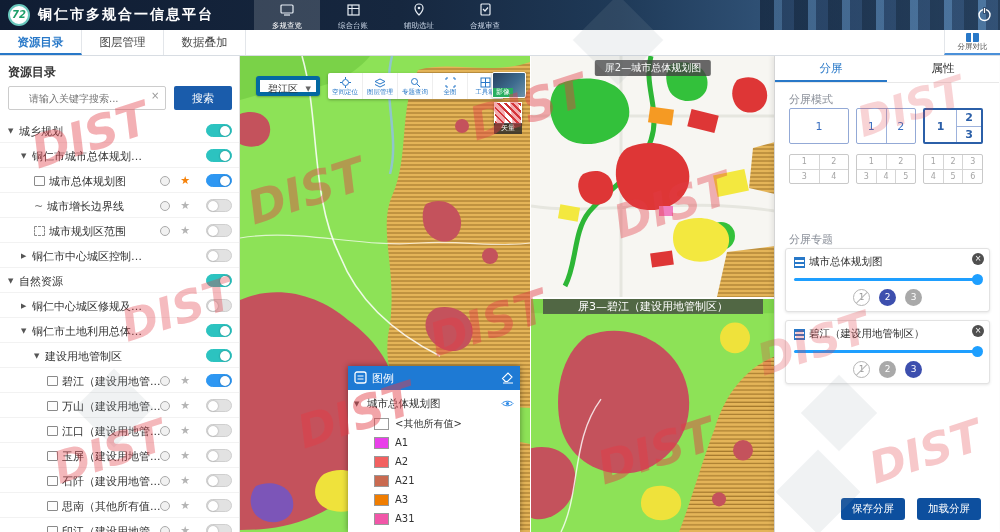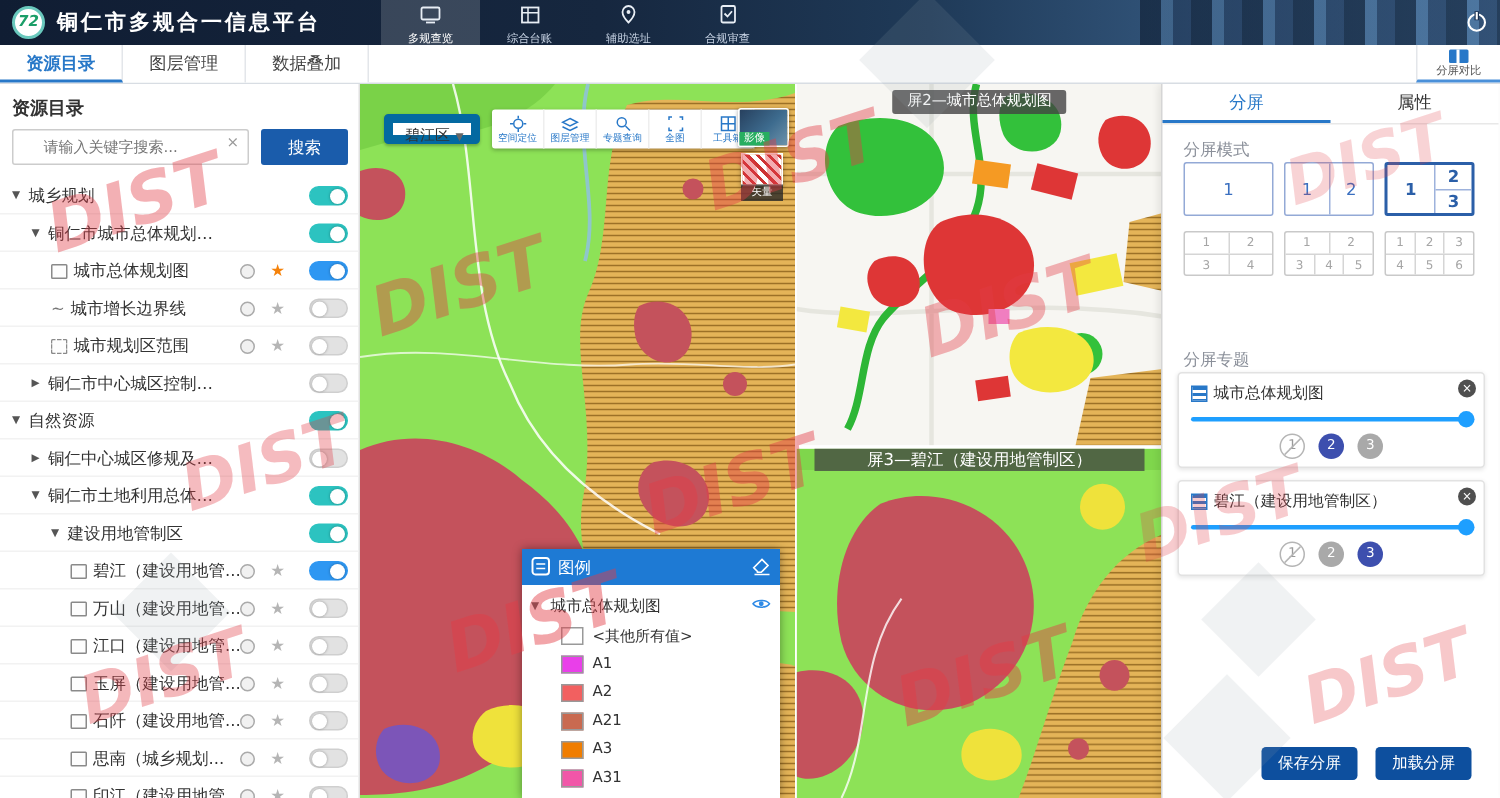--- a/index.html
+++ b/index.html
@@ -60,21 +60,21 @@
   .toggle.teal{background:#2cc3c0;border-color:#2cc3c0;}
   .toggle.blue{background:#2e97f2;border-color:#2e97f2;}
   .toggle.teal::after,.toggle.blue::after{left:auto;right:1px;}
   
   .map{position:absolute;left:240px;top:56px;width:535px;height:476px;background:#fff;}
   .pane{position:absolute;overflow:hidden;}
   #pane-left{left:0;top:0;width:290px;height:476px;}
   #pane-rt{left:291px;top:0;width:244px;height:241px;}
   #pane-rb{left:291px;top:243px;width:244px;height:233px;}
   .pane svg{display:block;}
-  .region-sel{position:absolute;left:16px;top:20px;width:64px;height:20px;background:#fff;border:6px solid #0369a1;
+  .region-sel{position:absolute;left:16px;top:20px;width:64px;height:20px;background:#fff;border:4px solid #0369a1;
     border-radius:3px;font-size:10px;color:#333;line-height:18px;padding-left:8px;box-sizing:border-box;
     box-shadow:0 1px 2px rgba(0,0,0,.25);cursor:pointer;z-index:4;}
   .region-caret{position:absolute;right:5px;top:0;font-size:7px;color:#666;}
   .toolbar{position:absolute;left:88px;top:17px;height:26px;background:#fff;border-radius:2px;
     box-shadow:0 1px 3px rgba(0,0,0,.3);display:flex;z-index:4;}
   .tool{width:35px;height:26px;display:flex;flex-direction:column;align-items:center;justify-content:center;
     border-right:1px solid #eee;cursor:pointer;box-sizing:border-box;}
   .tool span{font-size:6.5px;color:#2878c8;line-height:1;margin-top:1px;white-space:nowrap;}
   .bm1{position:absolute;right:4px;top:16px;width:32px;height:24px;border:1px solid #fff;border-radius:2px;
     background:linear-gradient(135deg,#27405e,#3d6b8e 55%,#6e93ab);box-shadow:0 1px 3px rgba(0,0,0,.35);cursor:pointer;z-index:4;}
@@ -227,21 +227,21 @@
       <div class="trow" style="padding-left: 21px;"><span class="caret">▶</span><span class="tlabel">铜仁市中心城区控制性详细规划</span><span class="toggle"></span></div>
       <div class="trow" style="padding-left: 8px;"><span class="caret">▼</span><span class="tlabel">自然资源</span><span class="toggle teal"></span></div>
       <div class="trow" style="padding-left: 21px;"><span class="caret">▶</span><span class="tlabel">铜仁中心城区修规及方案</span><span class="toggle"></span></div>
       <div class="trow" style="padding-left: 21px;"><span class="caret">▼</span><span class="tlabel">铜仁市土地利用总体规划（2016-2020...</span><span class="toggle teal"></span></div>
       <div class="trow" style="padding-left: 34px;"><span class="caret">▼</span><span class="tlabel">建设用地管制区</span><span class="toggle teal"></span></div>
       <div class="trow" style="padding-left: 47px;"><span class="ticon"></span><span class="tlabel">碧江（建设用地管...</span><span class="radio"></span><span class="star">★</span><span class="toggle blue"></span></div>
       <div class="trow" style="padding-left: 47px;"><span class="ticon"></span><span class="tlabel">万山（建设用地管...</span><span class="radio"></span><span class="star">★</span><span class="toggle"></span></div>
       <div class="trow" style="padding-left: 47px;"><span class="ticon"></span><span class="tlabel">江口（建设用地管...</span><span class="radio"></span><span class="star">★</span><span class="toggle"></span></div>
       <div class="trow" style="padding-left: 47px;"><span class="ticon"></span><span class="tlabel">玉屏（建设用地管...</span><span class="radio"></span><span class="star">★</span><span class="toggle"></span></div>
       <div class="trow" style="padding-left: 47px;"><span class="ticon"></span><span class="tlabel">石阡（建设用地管...</span><span class="radio"></span><span class="star">★</span><span class="toggle"></span></div>
-      <div class="trow" style="padding-left: 47px;"><span class="ticon"></span><span class="tlabel">思南（城乡规划...</span><span class="radio"></span><span class="star">★</span><span class="toggle"></span></div>
+      <div class="trow" style="padding-left: 47px;"><span class="ticon"></span><span class="tlabel">思南（其他所有值...</span><span class="radio"></span><span class="star">★</span><span class="toggle"></span></div>
       <div class="trow" style="padding-left: 47px;"><span class="ticon"></span><span class="tlabel">印江（建设用地管...</span><span class="radio"></span><span class="star">★</span><span class="toggle"></span></div>
     </div>
 </div>
 
 <div class="map">
   <div class="pane" id="pane-left">
     <svg width="100%" height="100%" viewBox="0 0 290 476" preserveAspectRatio="none">
       <defs>
           <pattern id="hL" width="6" height="4" patternUnits="userSpaceOnUse">
             <rect width="6" height="4" fill="#E4B458"></rect>

